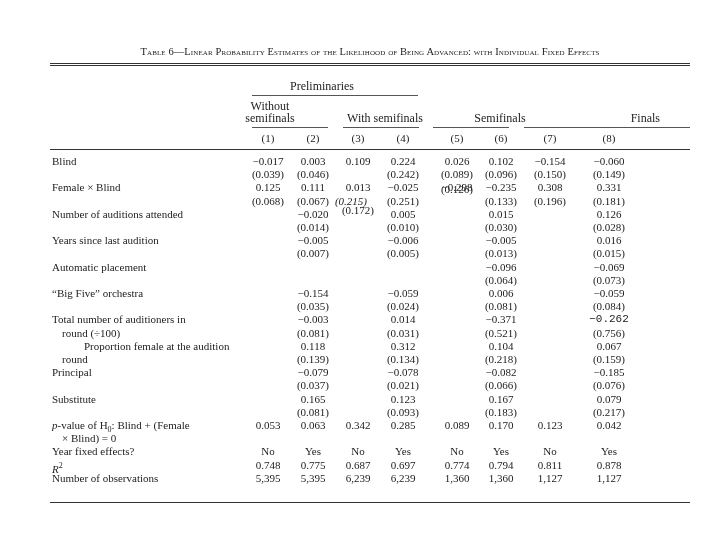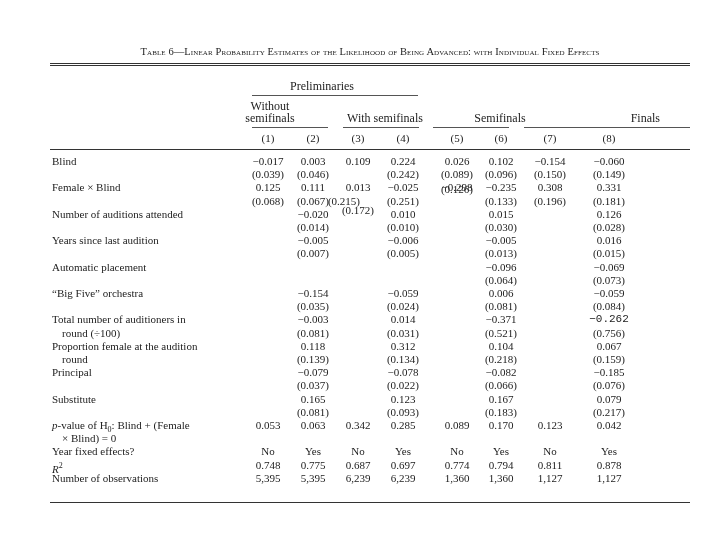--- a/index.html
+++ b/index.html
@@ -77,29 +77,29 @@
     <div class="cell" style="left: 238px; top: 181.4px;">0.125</div>
     <div class="cell" style="left: 283px; top: 181.4px;">0.111</div>
     <div class="cell" style="left: 328px; top: 181.4px;">0.013</div>
     <div class="cell" style="left: 373px; top: 181.4px;">−0.025</div>
     <div class="cell" style="left: 427px; top: 181.4px;">−0.298</div>
     <div class="cell" style="left: 471px; top: 181.4px;">−0.235</div>
     <div class="cell" style="left: 520px; top: 181.4px;">0.308</div>
     <div class="cell" style="left: 579px; top: 181.4px;">0.331</div>
     <div class="cell" style="left: 238px; top: 194.6px;">(0.068)</div>
     <div class="cell" style="left: 283px; top: 194.6px;">(0.067)</div>
-    <div class="cell" style="left: 314px; top: 194.6px;">(0.215)</div>
+    <div class="cell" style="left: 321px; top: 194.6px; font-style: italic;">(0.215)</div>
     <div class="cell" style="left: 373px; top: 194.6px;">(0.251)</div>
     <div class="cell" style="left: 427px; top: 183px;">(0.126)</div>
     <div class="cell" style="left: 471px; top: 194.6px;">(0.133)</div>
     <div class="cell" style="left: 520px; top: 194.6px;">(0.196)</div>
     <div class="cell" style="left: 579px; top: 194.6px;">(0.181)</div>
     <div class="row-label" style="top: 207.8px;">Number of auditions attended</div>
     <div class="cell" style="left: 283px; top: 207.8px;">−0.020</div>
-    <div class="cell" style="left: 373px; top: 207.8px;">0.010</div>
+    <div class="cell" style="left: 373px; top: 207.8px;">0.005</div>
     <div class="cell" style="left: 471px; top: 207.8px;">0.015</div>
     <div class="cell" style="left: 579px; top: 207.8px;">0.126</div>
     <div class="cell" style="left: 283px; top: 221px;">(0.014)</div>
     <div class="cell" style="left: 373px; top: 221px;">(0.010)</div>
     <div class="cell" style="left: 471px; top: 221px;">(0.030)</div>
     <div class="cell" style="left: 579px; top: 221px;">(0.028)</div>
     <div class="row-label" style="top: 234.2px;">Years since last audition</div>
     <div class="cell" style="left: 283px; top: 234.2px;">−0.005</div>
     <div class="cell" style="left: 373px; top: 234.2px;">−0.006</div>
     <div class="cell" style="left: 471px; top: 234.2px;">−0.005</div>
@@ -125,37 +125,37 @@
     <div class="row-label" style="top: 313.4px;">Total number of auditioners in</div>
     <div class="row-label indent" style="top: 326.6px;">round (÷100)</div>
     <div class="cell" style="left: 283px; top: 313.4px;">−0.003</div>
     <div class="cell" style="left: 373px; top: 313.4px;">0.014</div>
     <div class="cell" style="left: 471px; top: 313.4px;">−0.371</div>
     <div class="cell" style="left: 579px; top: 313.4px; font-family: Liberation Mono, monospace;">−0.262</div>
     <div class="cell" style="left: 283px; top: 326.6px;">(0.081)</div>
     <div class="cell" style="left: 373px; top: 326.6px;">(0.031)</div>
     <div class="cell" style="left: 471px; top: 326.6px;">(0.521)</div>
     <div class="cell" style="left: 579px; top: 326.6px;">(0.756)</div>
-    <div class="row-label" style="top: 339.8px;">Proportion female at the audition</div>
+    <div class="row-label" style="top: 339.8px; margin-left: 32px;">Proportion female at the audition</div>
     <div class="row-label indent" style="top: 353px;">round</div>
     <div class="cell" style="left: 283px; top: 339.8px;">0.118</div>
     <div class="cell" style="left: 373px; top: 339.8px;">0.312</div>
     <div class="cell" style="left: 471px; top: 339.8px;">0.104</div>
     <div class="cell" style="left: 579px; top: 339.8px;">0.067</div>
     <div class="cell" style="left: 283px; top: 353px;">(0.139)</div>
     <div class="cell" style="left: 373px; top: 353px;">(0.134)</div>
     <div class="cell" style="left: 471px; top: 353px;">(0.218)</div>
     <div class="cell" style="left: 579px; top: 353px;">(0.159)</div>
     <div class="row-label" style="top: 366.2px;">Principal</div>
     <div class="cell" style="left: 283px; top: 366.2px;">−0.079</div>
     <div class="cell" style="left: 373px; top: 366.2px;">−0.078</div>
     <div class="cell" style="left: 471px; top: 366.2px;">−0.082</div>
     <div class="cell" style="left: 579px; top: 366.2px;">−0.185</div>
     <div class="cell" style="left: 283px; top: 379.4px;">(0.037)</div>
-    <div class="cell" style="left: 373px; top: 379.4px;">(0.022)</div>
+    <div class="cell" style="left: 373px; top: 379.4px;">(0.021)</div>
     <div class="cell" style="left: 471px; top: 379.4px;">(0.066)</div>
     <div class="cell" style="left: 579px; top: 379.4px;">(0.076)</div>
     <div class="row-label" style="top: 392.6px;">Substitute</div>
     <div class="cell" style="left: 283px; top: 392.6px;">0.165</div>
     <div class="cell" style="left: 373px; top: 392.6px;">0.123</div>
     <div class="cell" style="left: 471px; top: 392.6px;">0.167</div>
     <div class="cell" style="left: 579px; top: 392.6px;">0.079</div>
     <div class="cell" style="left: 283px; top: 405.8px;">(0.081)</div>
     <div class="cell" style="left: 373px; top: 405.8px;">(0.093)</div>
     <div class="cell" style="left: 471px; top: 405.8px;">(0.183)</div>

